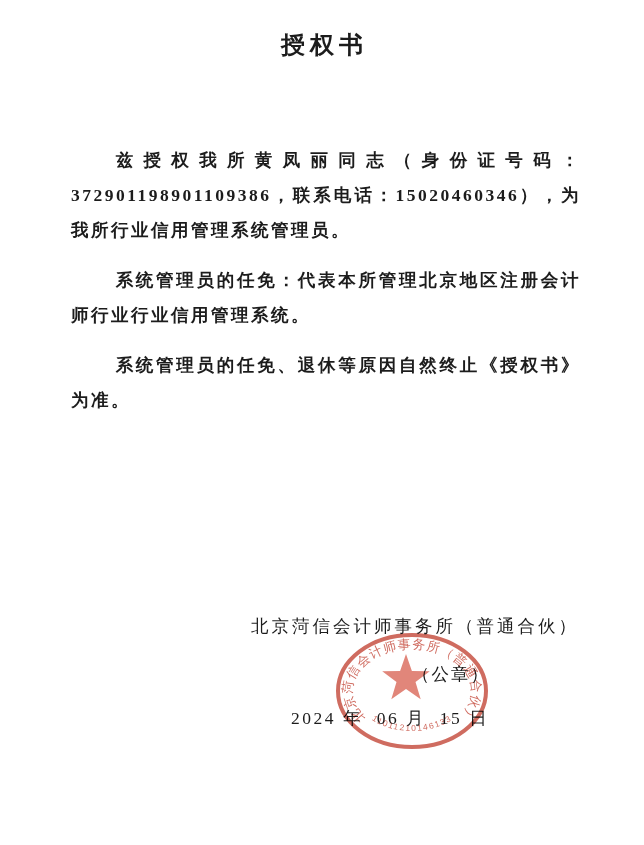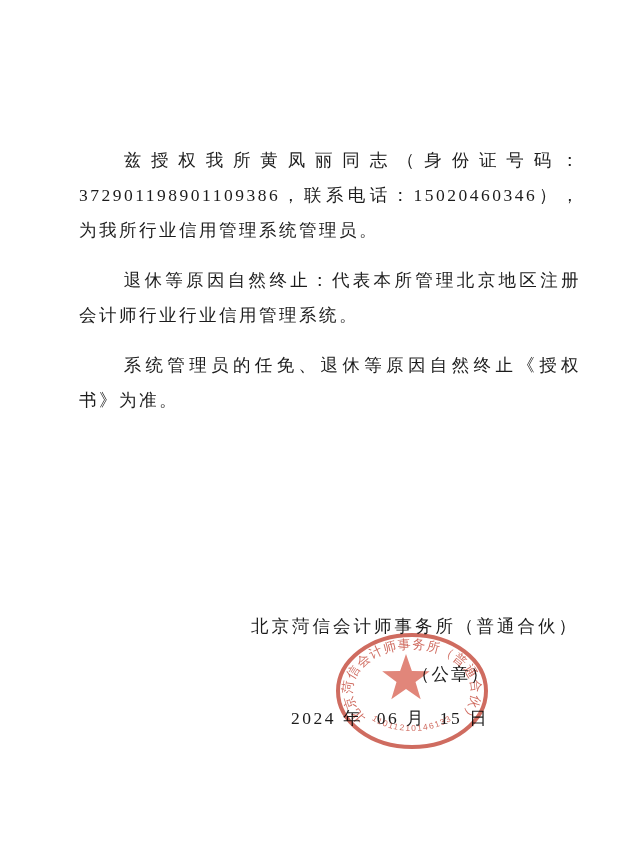--- a/index.html
+++ b/index.html
@@ -31,22 +31,23 @@
     top: 143px;
     left: 63px;
     right: 63px;
     font-size: 17.5px;
     line-height: 35px;
     letter-spacing: 2.5px;
     text-align: justify;
     text-justify: inter-character;
   }
   .doc-body p {
-    margin: 0 0 15px 16px;
+    margin: 0 0 15px 8px;
     text-indent: 2.55em;
+    font-weight: bold;
   }
   .company-line {
     position: absolute;
     top: 609px;
     right: 65px;
     font-size: 17.5px;
     line-height: 35px;
     letter-spacing: 3px;
     white-space: pre;
   }
@@ -87,24 +88,25 @@
     font-family: "Liberation Sans", "DejaVu Sans", sans-serif;
     font-size: 8.5px;
     letter-spacing: 1.4px;
   }
 </style>
 </head>
 <body>
 
 <div class="page">
 
+  <h1 class="doc-title">授权书</h1>
 
   <div class="doc-body">
     <p>兹授权我所黄凤丽同志（身份证号码：372901198901109386，联系电话：15020460346），为我所行业信用管理系统管理员。</p>
-    <p>退休等原因自然终止：代表本所管理北京地区注册会计师行业行业信用管理系统。</p>
+    <p>系统管理员的任免：代表本所管理北京地区注册会计师行业行业信用管理系统。</p>
     <p>系统管理员的任免、退休等原因自然终止《授权书》为准。</p>
   </div>
 
   <div class="company-line">北京菏信会计师事务所（普通合伙）</div>
 
   <div class="seal-note">（公章）</div>
 
   <div class="date-line">2024 年  06 月  15 日</div>
 
   <svg class="seal" viewBox="0 0 164 122" xmlns="http://www.w3.org/2000/svg">

